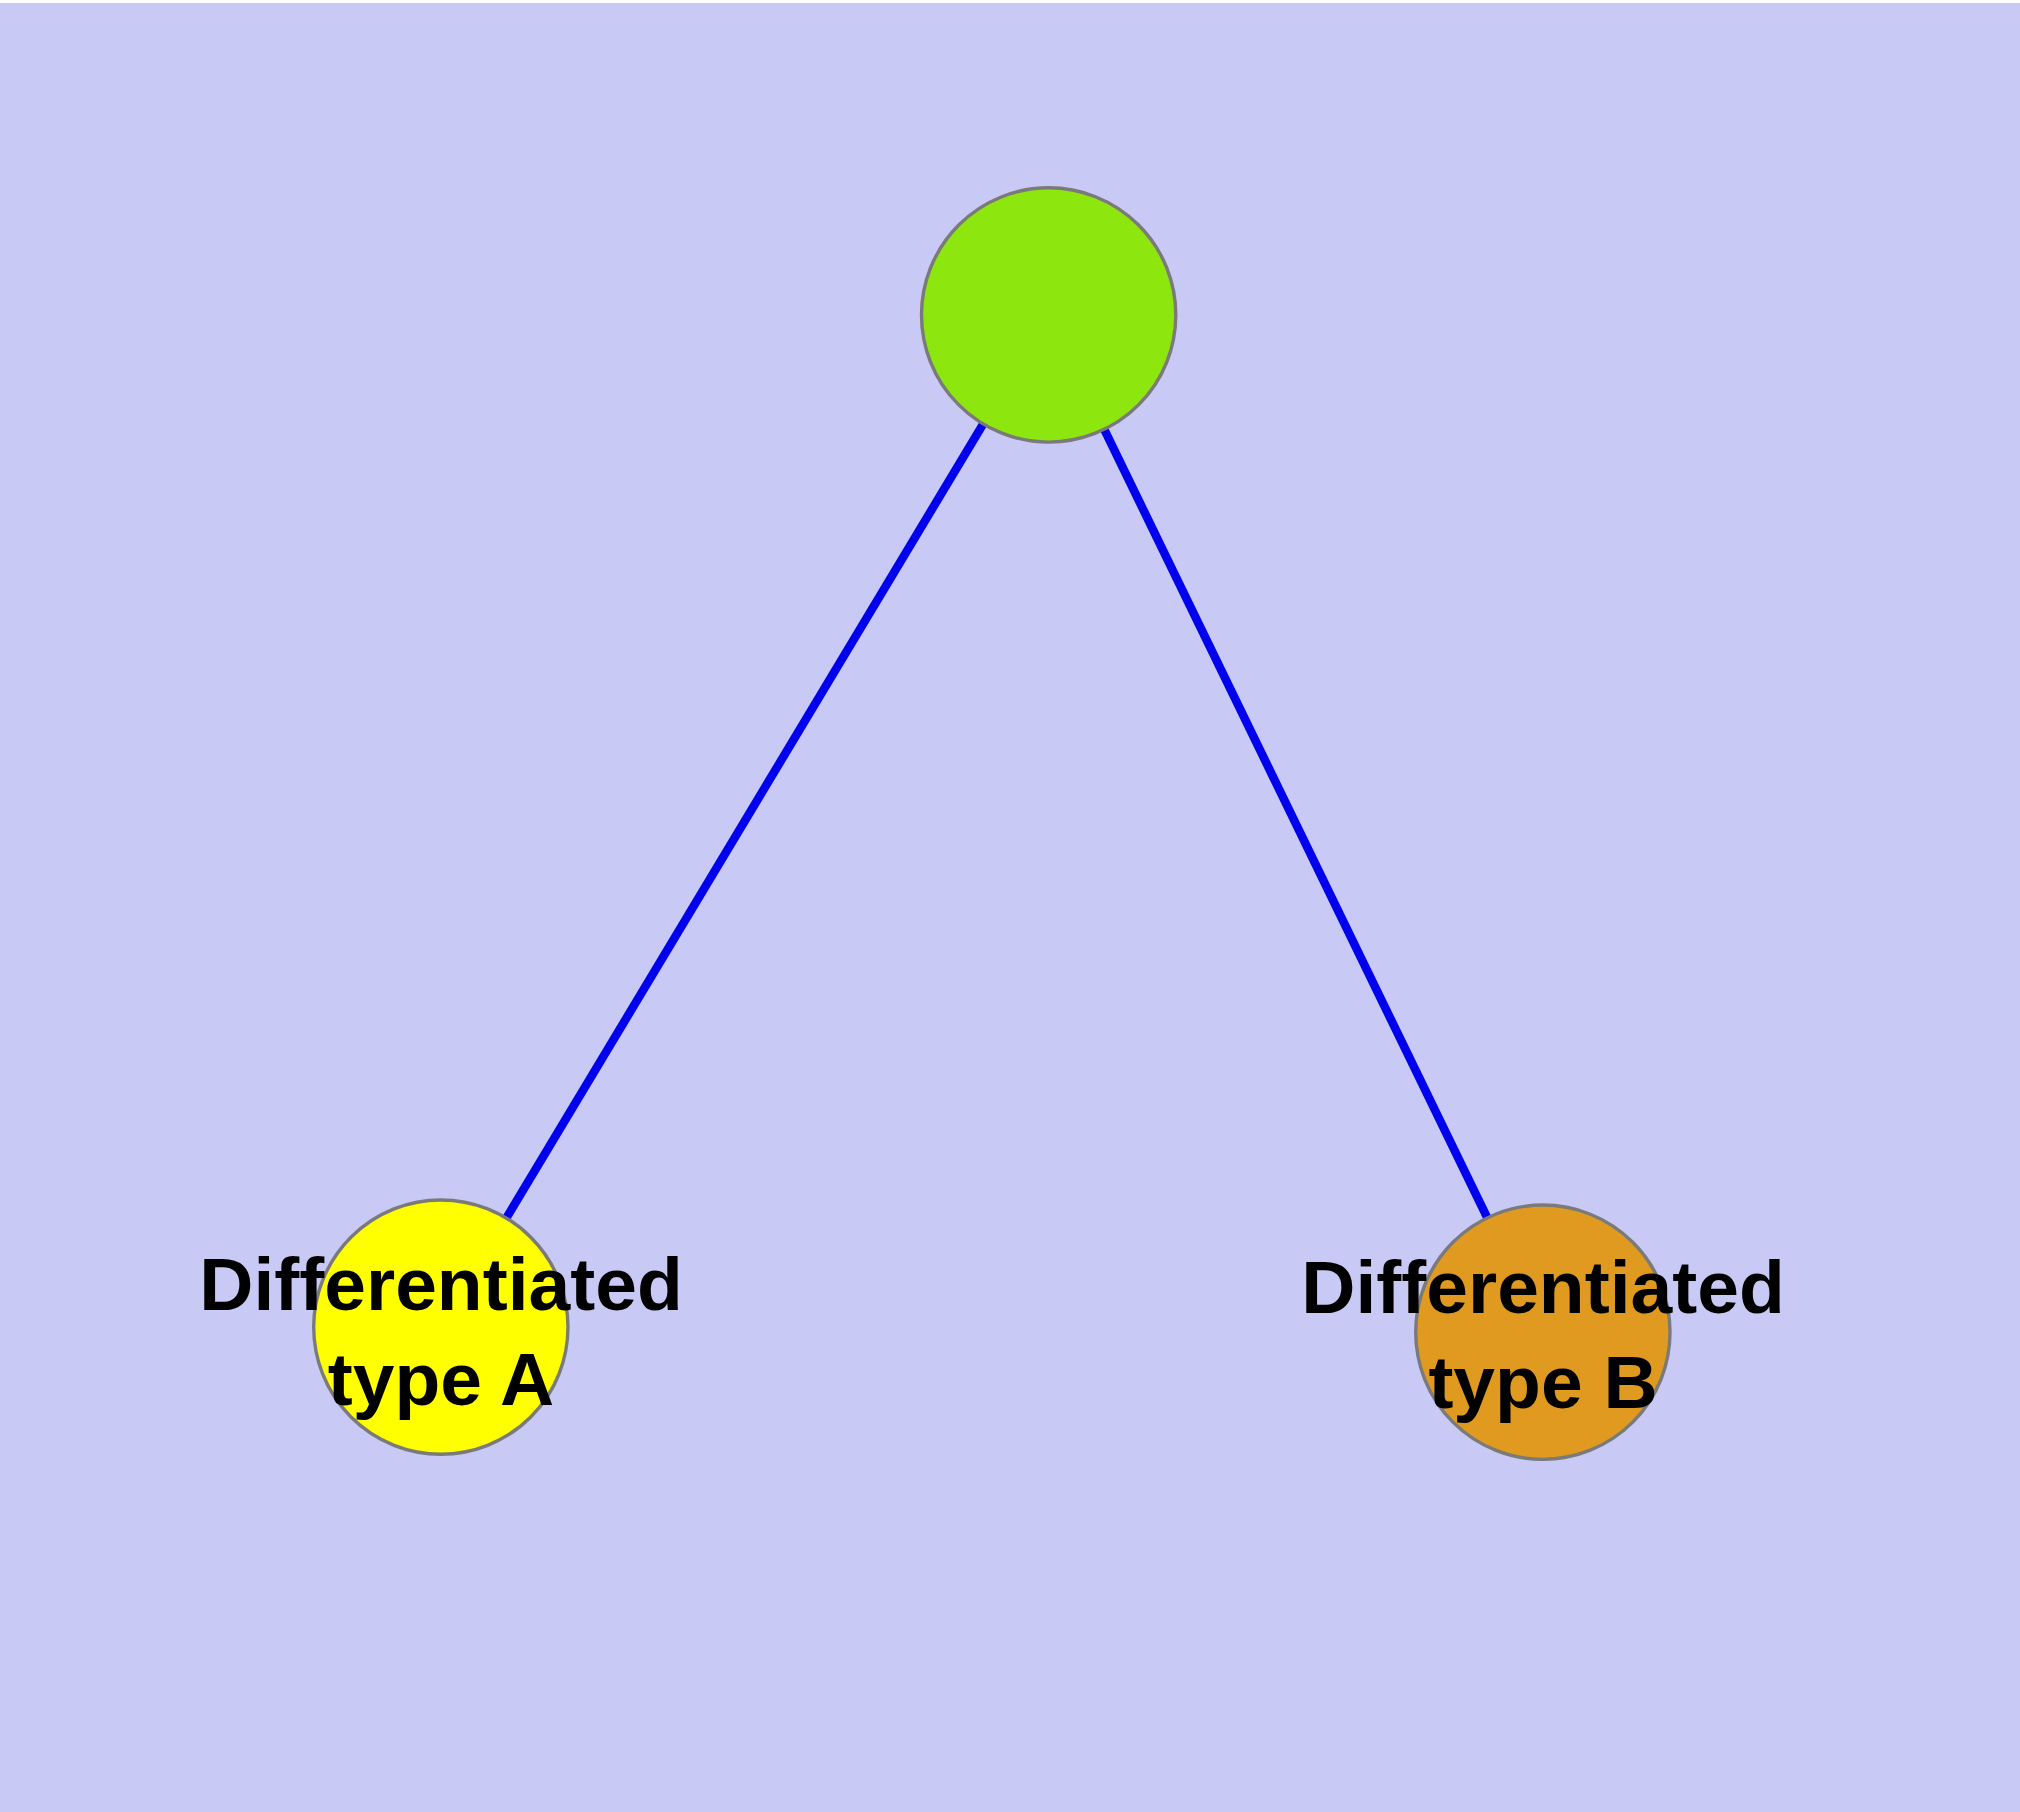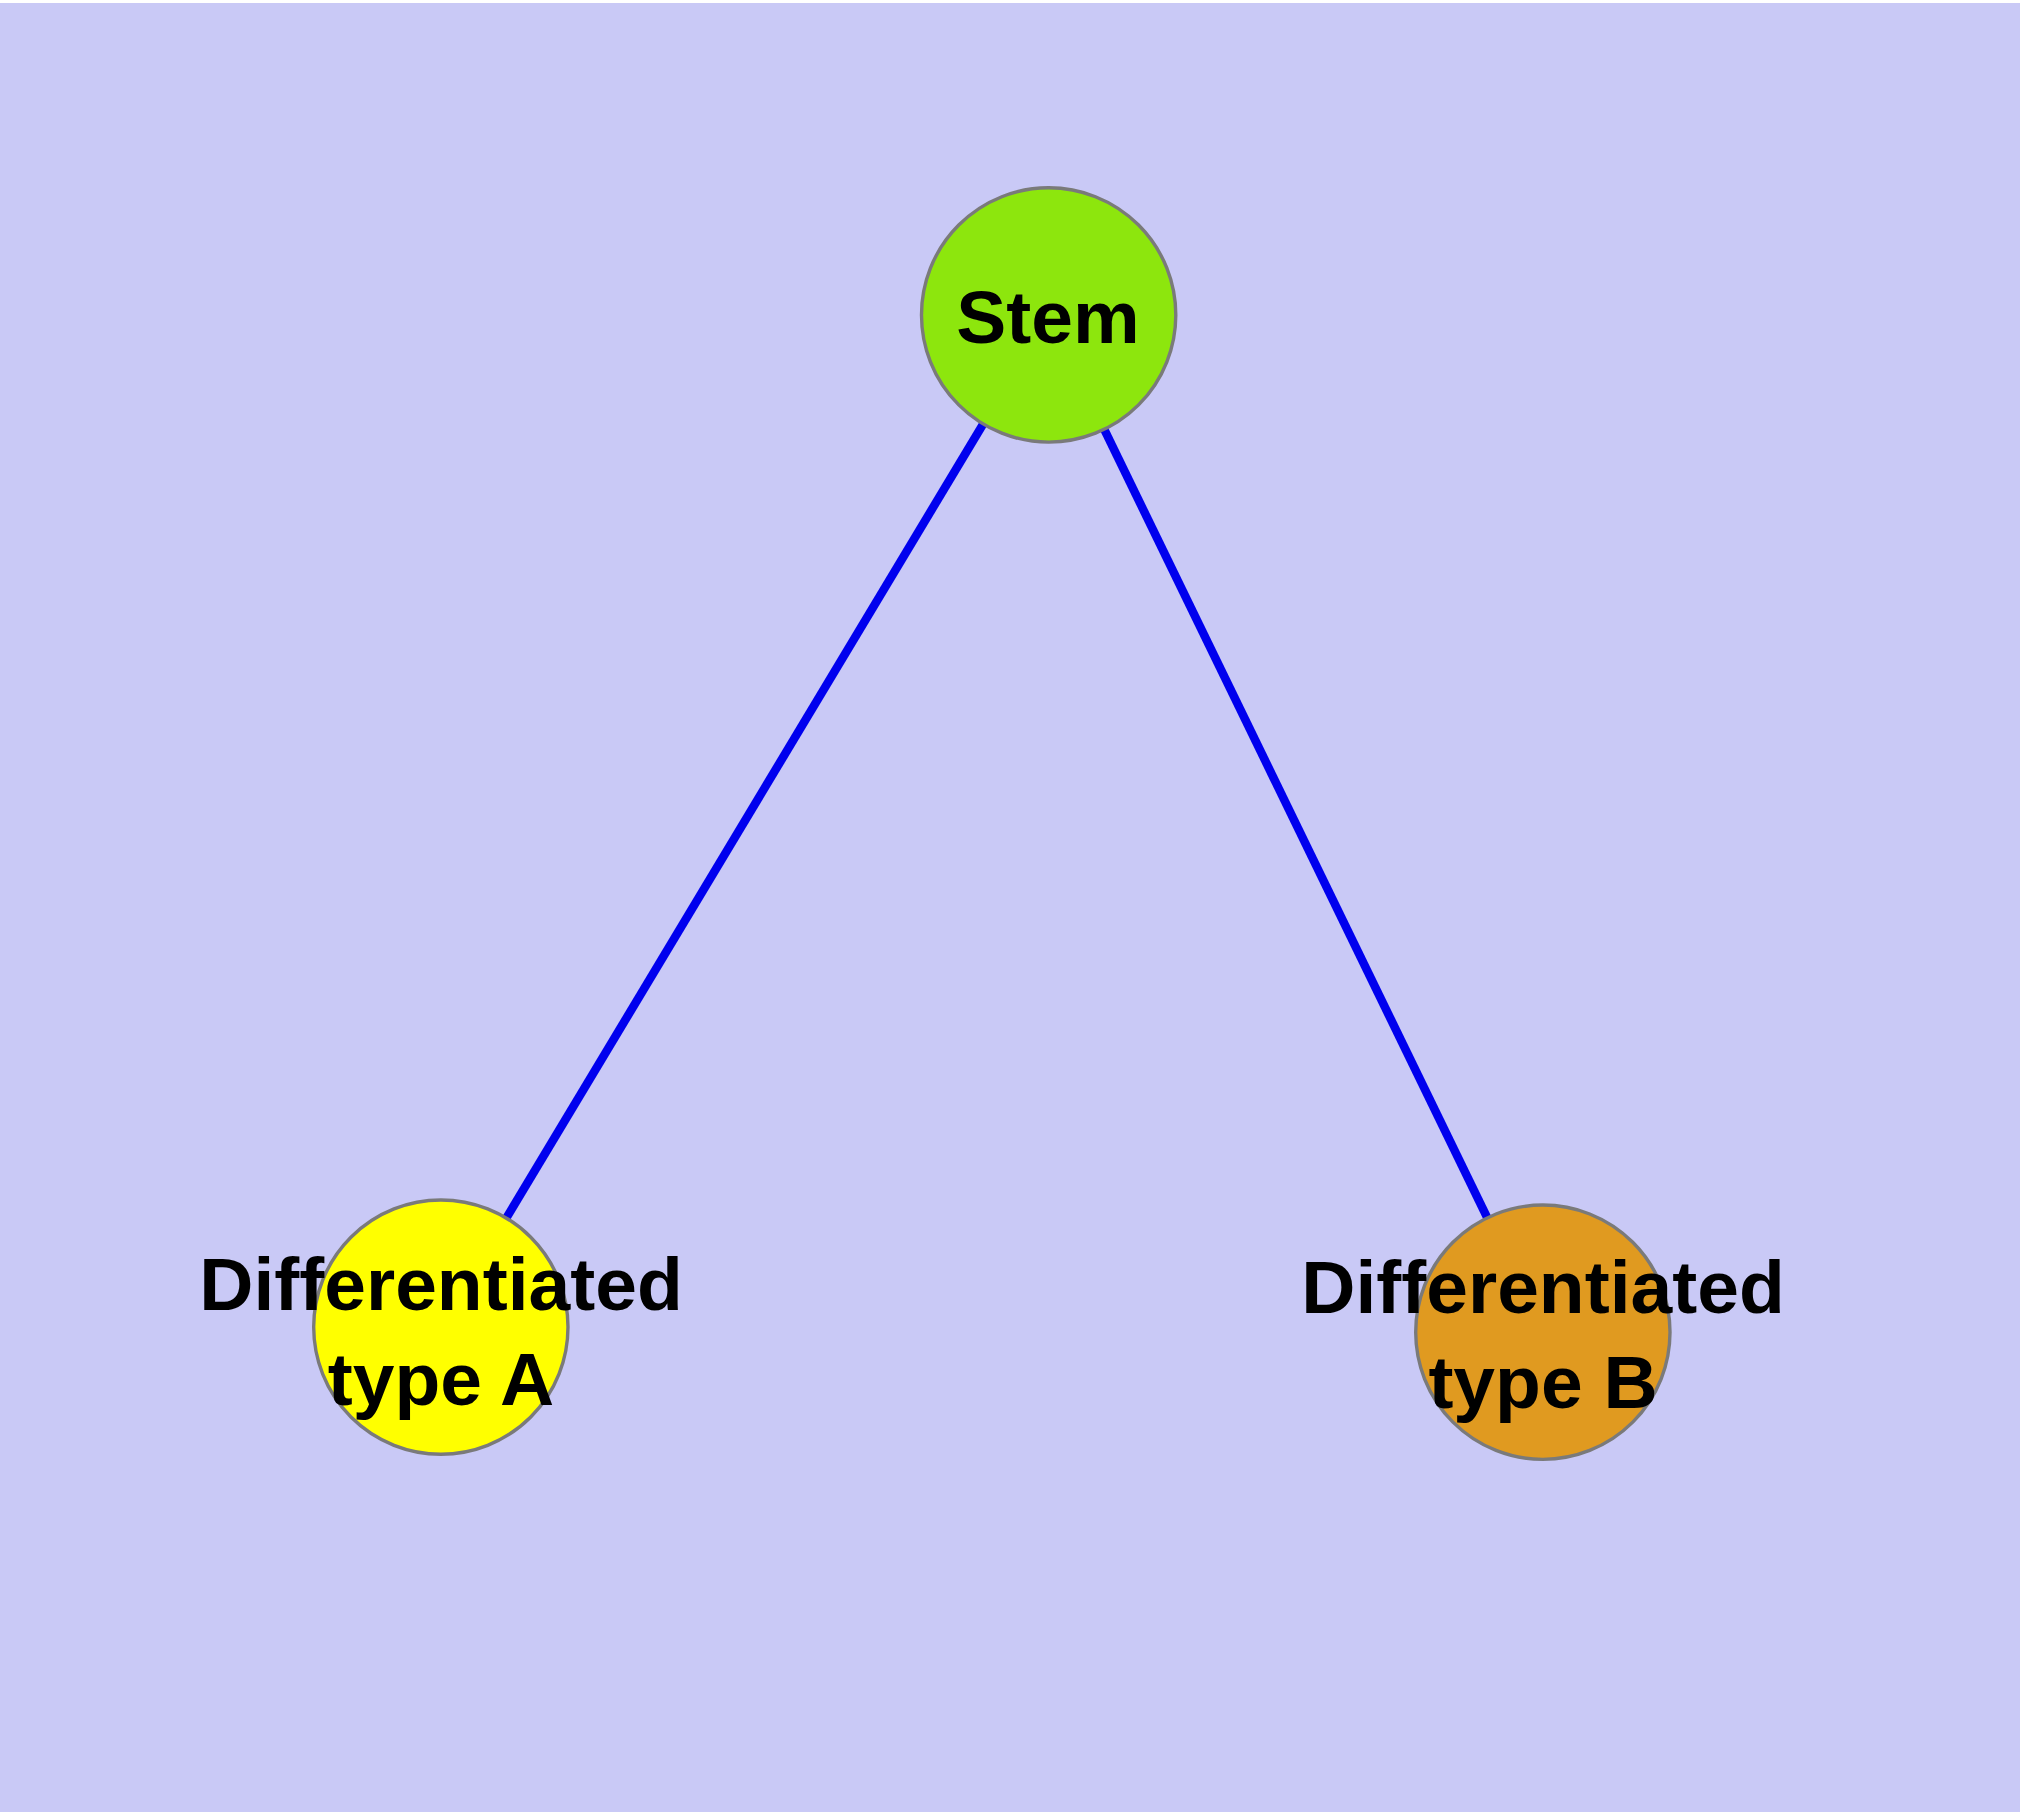--- a/index.html
+++ b/index.html
@@ -57,21 +57,20 @@
 
     <line class="edge" x1="1237" y1="368" x2="1820" y2="1568" stroke="#0000EE"></line>
 
     <circle class="node-circle" cx="1237" cy="368" r="150" fill="#8DE60D" stroke="#7A7A7A"></circle>
 
     <circle class="node-circle" cx="520" cy="1562" r="150" fill="#FFFF00" stroke="#7A7A7A"></circle>
 
     <circle class="node-circle" cx="1820" cy="1568" r="150" fill="#E09A20" stroke="#7A7A7A"></circle>
   </svg>
 
-  <div class="node-label label-stem" style="color: rgb(0, 0, 0);">Stem</div>
 
   <div class="node-label label-type-a" style="color: rgb(0, 0, 0);">Differentiated
 type A</div>
 
   <div class="node-label label-type-b" style="color: rgb(0, 0, 0);">Differentiated
 type B</div>
 </div>
 
 
 </body></html>

